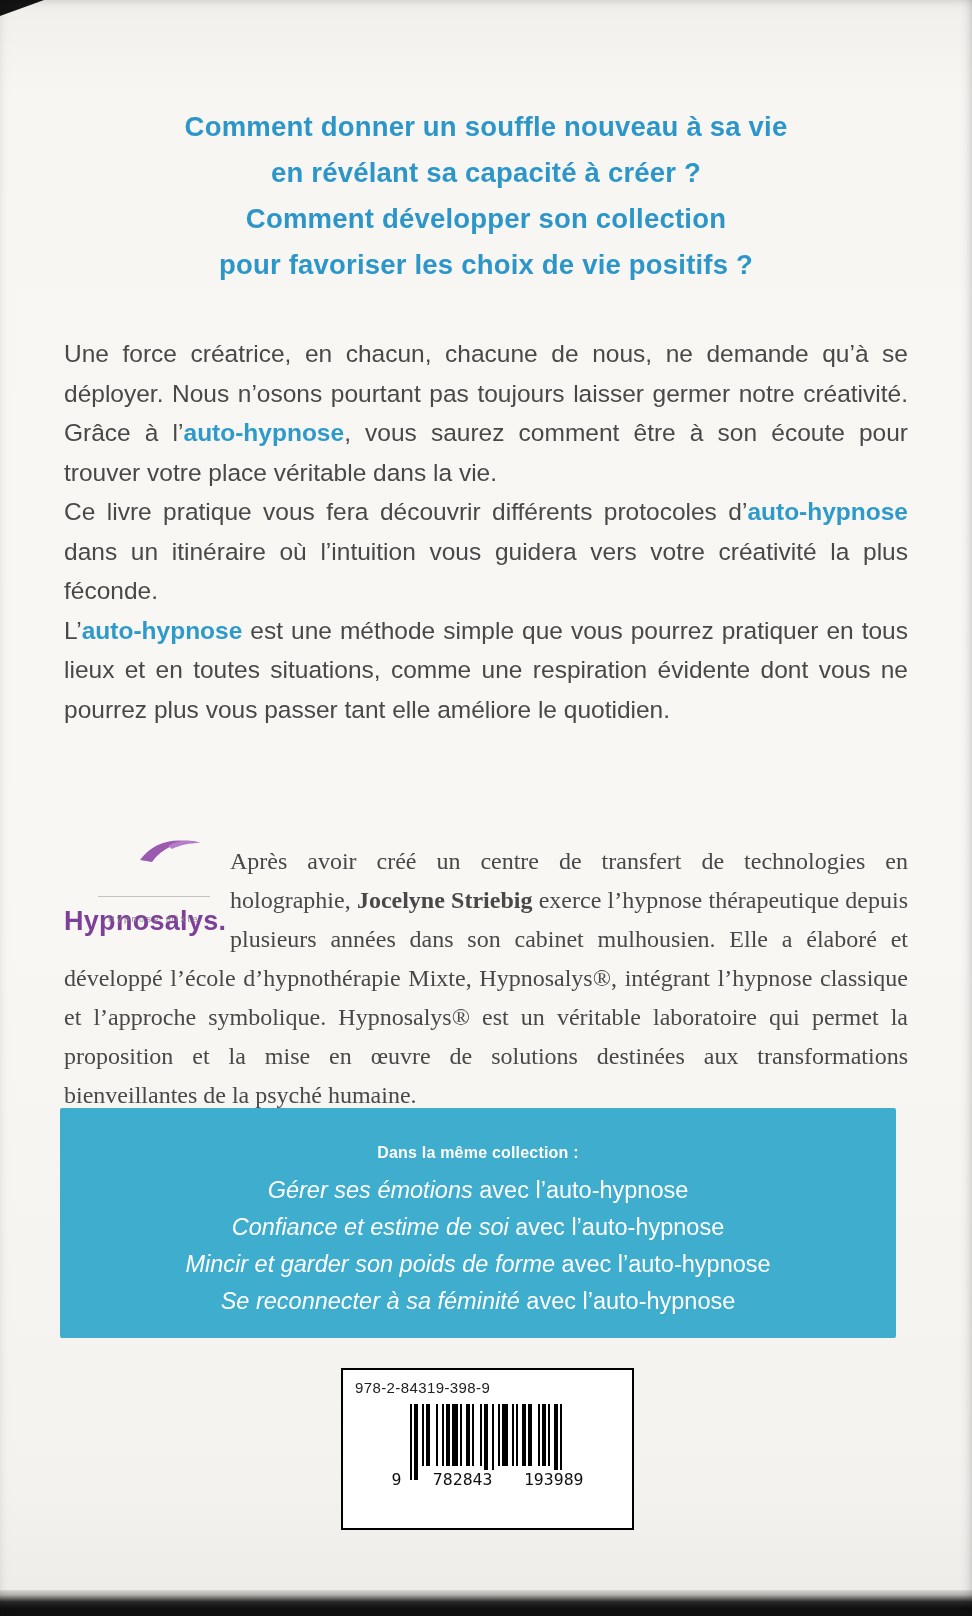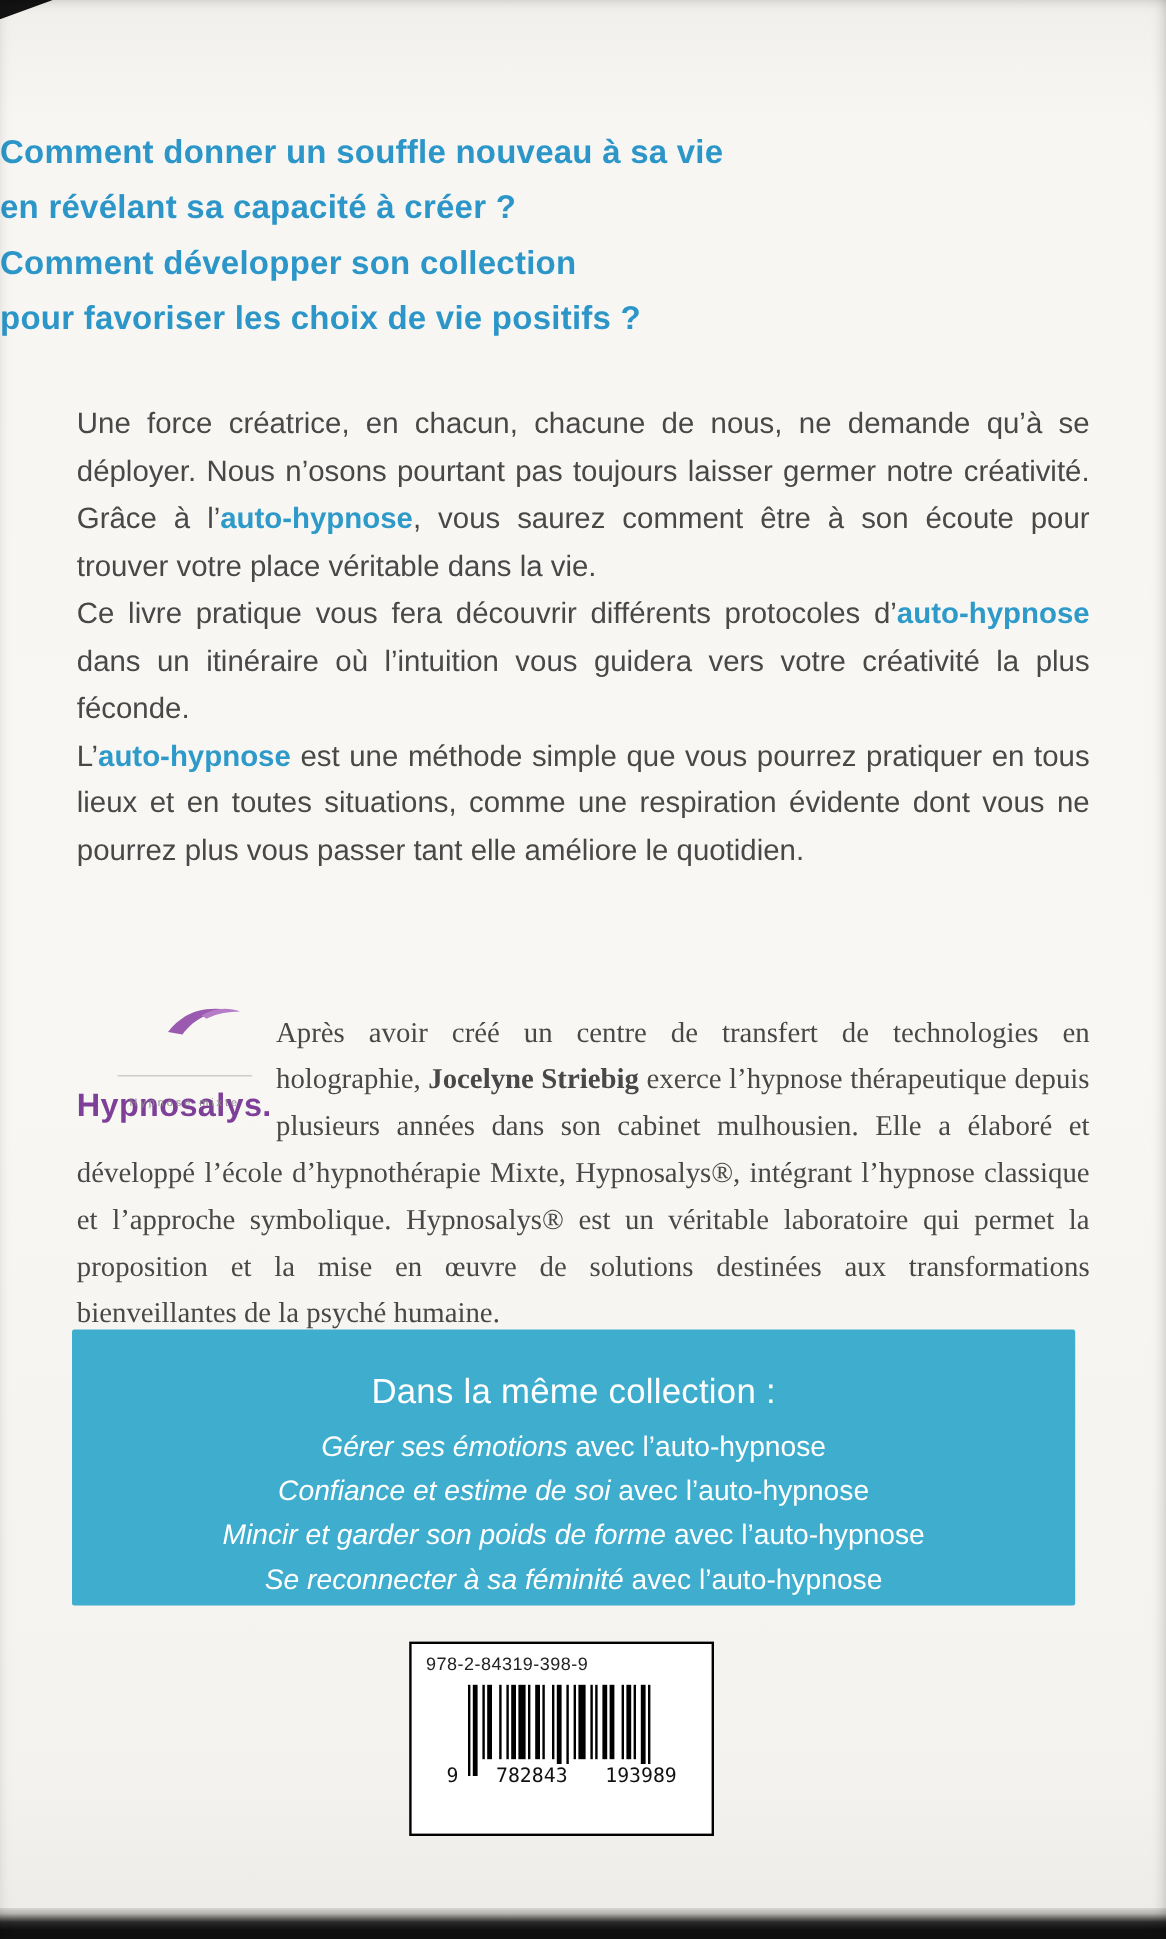--- a/index.html
+++ b/index.html
@@ -14,21 +14,21 @@
   }
   .corner-tl{
     position:absolute;top:0;left:0;width:44px;height:16px;background:#141414;
     clip-path:polygon(0 0,100% 0,0 100%);
   }
   .bottom-strip{
     position:absolute;left:0;bottom:0;width:100%;height:26px;
     background:linear-gradient(180deg,#d8d6d2 0%,#b4b2ae 18%,#2a2a2a 45%,#0f0f0f 70%,#111 100%);
   }
   .headline{
-    position:absolute;top:104px;left:0;right:0;
+    position:absolute;top:104px;left:0;right:0;text-align:center;
     color:var(--headline,#2d96c9);font-weight:bold;font-size:27.5px;line-height:46px;
     letter-spacing:.2px;
   }
   .body-text{
     position:absolute;top:334px;left:64px;width:844px;
     color:#484848;font-size:24.5px;line-height:39.5px;text-align:justify;
   }
   .body-text p{margin:0;}
   .seg-accent{color:var(--accent,#2e9ac9);font-weight:bold;}
   .seg-bold{font-weight:bold;}
@@ -48,25 +48,25 @@
   }
   .logo-tagline{
     position:absolute;top:52px;left:34px;width:112px;
     font-size:9px;color:#8d8d8d;letter-spacing:2.5px;text-align:center;
     border-top:1px solid #c4c2be;padding-top:3px;
   }
   .collection{
     position:absolute;left:60px;top:1108px;width:836px;height:230px;
     background:var(--box,#3fadcd);color:#fff;text-align:center;border-radius:2px;
   }
-  .collection-title{padding-top:36px;font-size:29px;font-weight:normal;letter-spacing:.2px;}
+  .collection-title{padding-top:36px;font-size:16px;font-weight:bold;letter-spacing:.2px;}
   .collection-items{margin-top:10px;}
   .collection-item{font-size:23.5px;line-height:37px;}
   .barcode-box{
-    position:absolute;left:341px;top:1368px;width:254px;height:162px;
+    position:absolute;left:341px;top:1368px;width:293px;height:162px;
     background:#fff;border:2px solid #000;box-sizing:border-box;
   }
   .isbn{font-size:15px;color:#222;margin:9px 0 0 12px;letter-spacing:.4px;}
   .bars-wrap{margin:8px auto 0;width:156px;height:78px;display:flex;align-items:flex-start;}
   .bc-bar{height:62px;background:#000;}
   .bc-tall{height:76px;}
   .bc-space{background:transparent;}
   .bc-numbers{
     display:flex;justify-content:space-between;width:198px;margin:-12px auto 0;
     font-size:16.5px;color:#111;font-family:"DejaVu Sans Mono",monospace;

